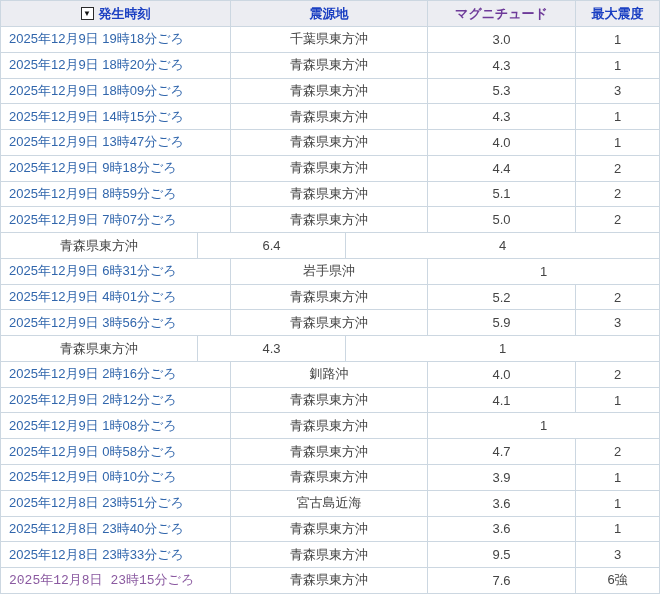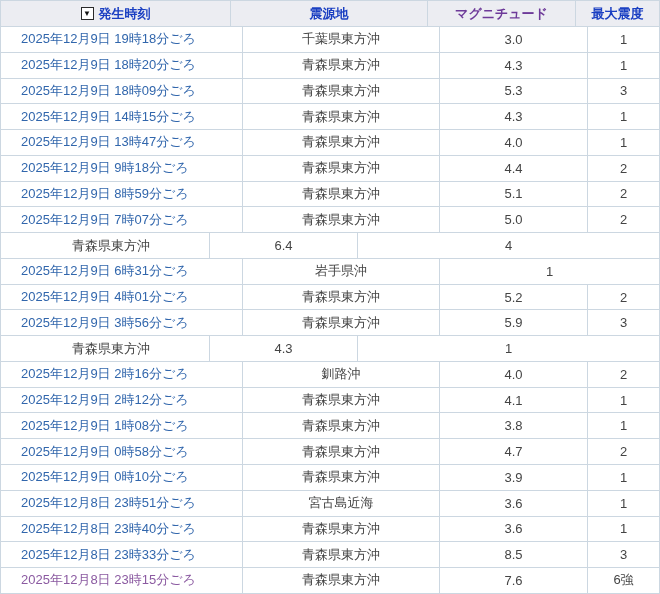--- a/index.html
+++ b/index.html
@@ -27,21 +27,20 @@
   .tbody {
     display: flex; flex-direction: column;
     flex: 1 1 auto;
   }
   .row {
     display: flex;
     flex: 1 1 0;
     border-bottom: 1px solid var(--border, #ccd7e1);
     box-sizing: border-box;
     background: var(--row-bg, #fff);
-    padding-left: 12px;
   }
   .row:last-child { border-bottom: none; }
   .cell {
     box-sizing: border-box;
     display: flex; align-items: center; justify-content: center;
     border-right: 1px solid var(--border, #ccd7e1);
     overflow: hidden; white-space: nowrap;
   }
   .cell:last-child { border-right: none; text-align: right; }
   .col-time      { width: 230px; flex: 0 0 230px; justify-content: flex-start; padding-left: 8px; }
@@ -65,21 +64,21 @@
     color: #111111;
     font-size: 8px; line-height: 1;
     cursor: pointer;
     box-sizing: border-box;
   }
   .time-link {
     color: var(--row-link-blue, #3166ac);
     text-decoration: none;
     cursor: pointer;
   }
-  .row.visited .time-link { color: var(--row-link-visited, #8b5aa1); }
+  .row.visited .time-link { color: var(--row-link-visited, #8b5aa1); font-family: Liberation Mono, monospace; }
   .plain { color: var(--cell-text, #444); }
 </style>
 </head>
 <body>
 
 <div class="table">
   <div class="header-row">
     <div class="cell col-time">
       <span class="sort-icon">▼</span>
       <span class="hlink">発生時刻</span>
@@ -311,23 +310,20 @@
     </div>
   </div>
 
   <div class="row">
     <div class="cell col-time">
       <span class="time-link">2025年12月9日 1時08分ごろ</span>
     </div>
     <div class="cell col-epicenter">
       <span class="plain">青森県東方沖</span>
     </div>
-    <div class="cell col-magnitude">
-      <span class="plain">3.8</span>
-    </div>
     <div class="cell col-intensity">
       <span class="plain">1</span>
     </div>
   </div>
 
   <div class="row">
     <div class="cell col-time">
       <span class="time-link">2025年12月9日 0時58分ごろ</span>
     </div>
     <div class="cell col-epicenter">
@@ -387,21 +383,21 @@
   </div>
 
   <div class="row">
     <div class="cell col-time">
       <span class="time-link">2025年12月8日 23時33分ごろ</span>
     </div>
     <div class="cell col-epicenter">
       <span class="plain">青森県東方沖</span>
     </div>
     <div class="cell col-magnitude">
-      <span class="plain">8.5</span>
+      <span class="plain">9.5</span>
     </div>
     <div class="cell col-intensity">
       <span class="plain">3</span>
     </div>
   </div>
 
   <div class="row visited">
     <div class="cell col-time">
       <span class="time-link">2025年12月8日 23時15分ごろ</span>
     </div>

